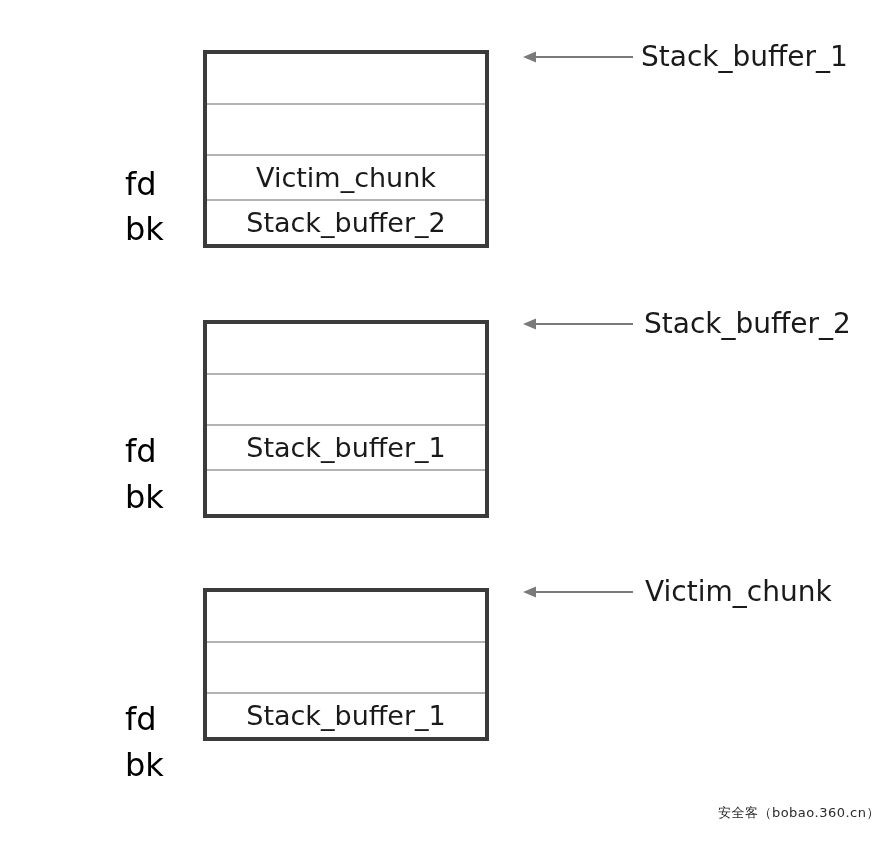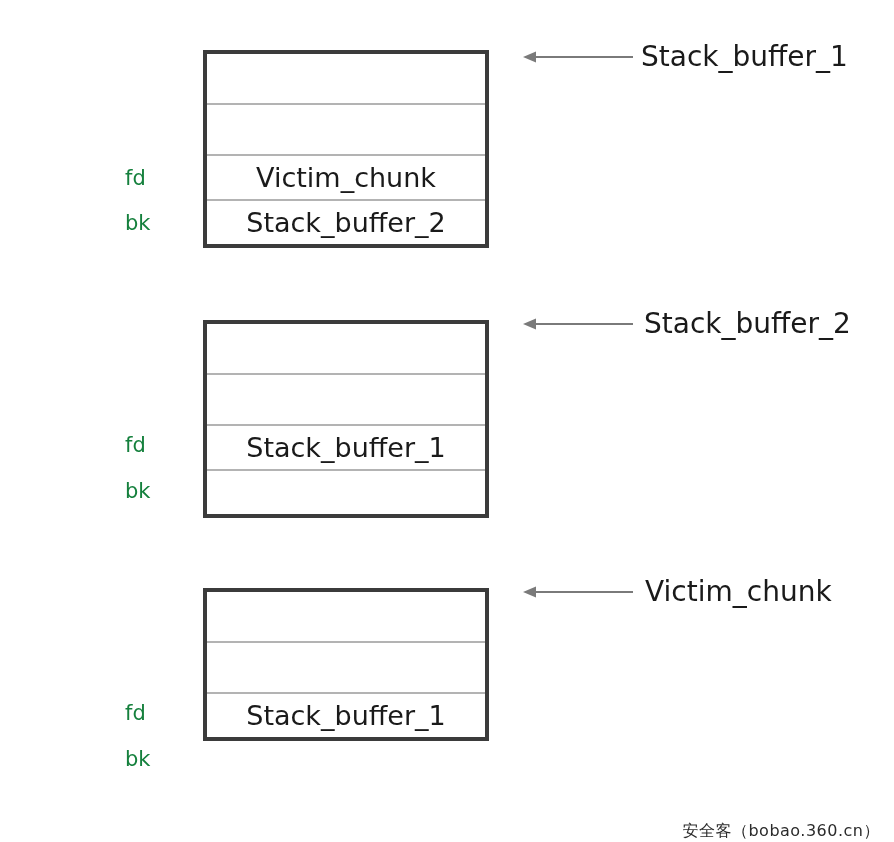--- a/index.html
+++ b/index.html
@@ -64,23 +64,23 @@
     line-height: 1;
     color: #1a1a1a;
     white-space: nowrap;
   }
 
   
   .ptr-label {
     position: absolute;
     left: 125px;
     width: 64px;
-    font-size: 21px;
+    font-size: 32px;
     line-height: 1;
-    color: #15803d;
+    color: #000000;
     text-align: left;
   }
 
   
   .arrow-group {
     position: absolute;
     height: 24px;
     display: flex;
     align-items: center;
   }
@@ -92,22 +92,22 @@
     font-size: 28px;
     line-height: 1;
     color: #1a1a1a;
     white-space: nowrap;
   }
 
   
   .watermark {
     position: absolute;
     right: 14px;
-    bottom: 0;
-    font-size: 16px;
+    bottom: 20px;
+    font-size: 13px;
     color: #2b2b2b;
     letter-spacing: 0.5px;
     white-space: nowrap;
     font-family: "DejaVu Sans", "Liberation Sans", sans-serif;
   }
 </style>
 </head>
 <body>
 
 <div class="diagram-canvas">

